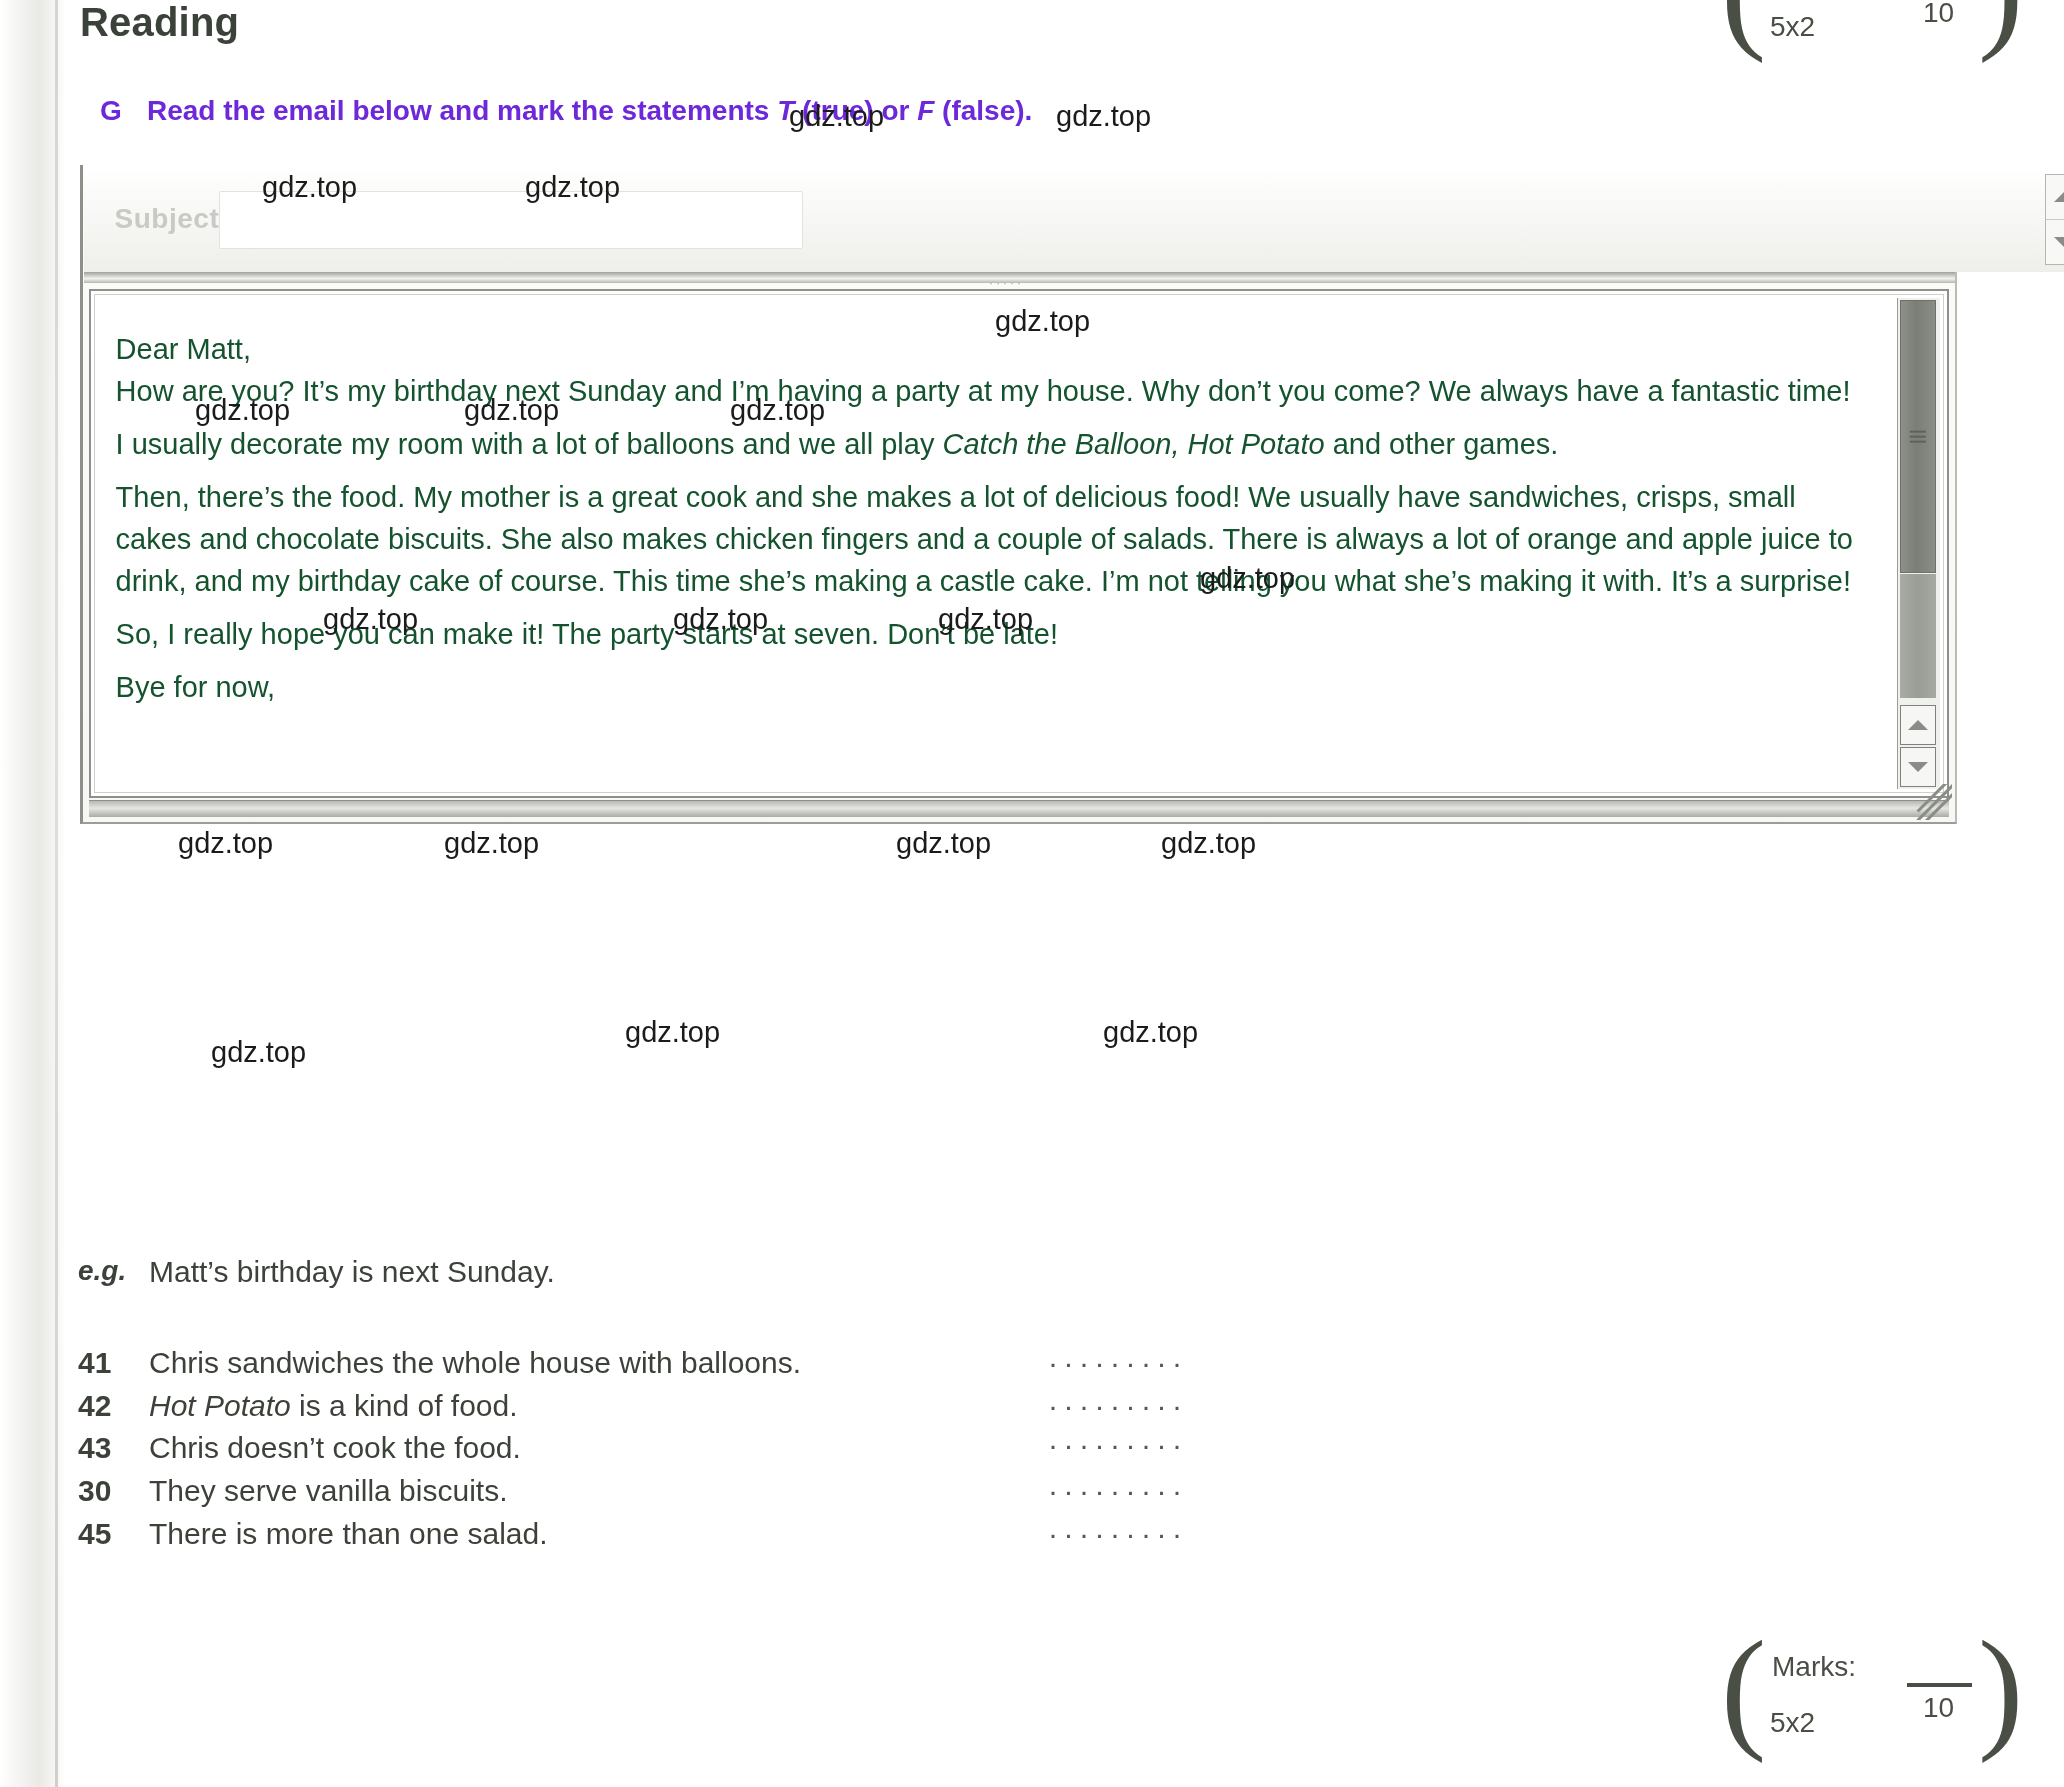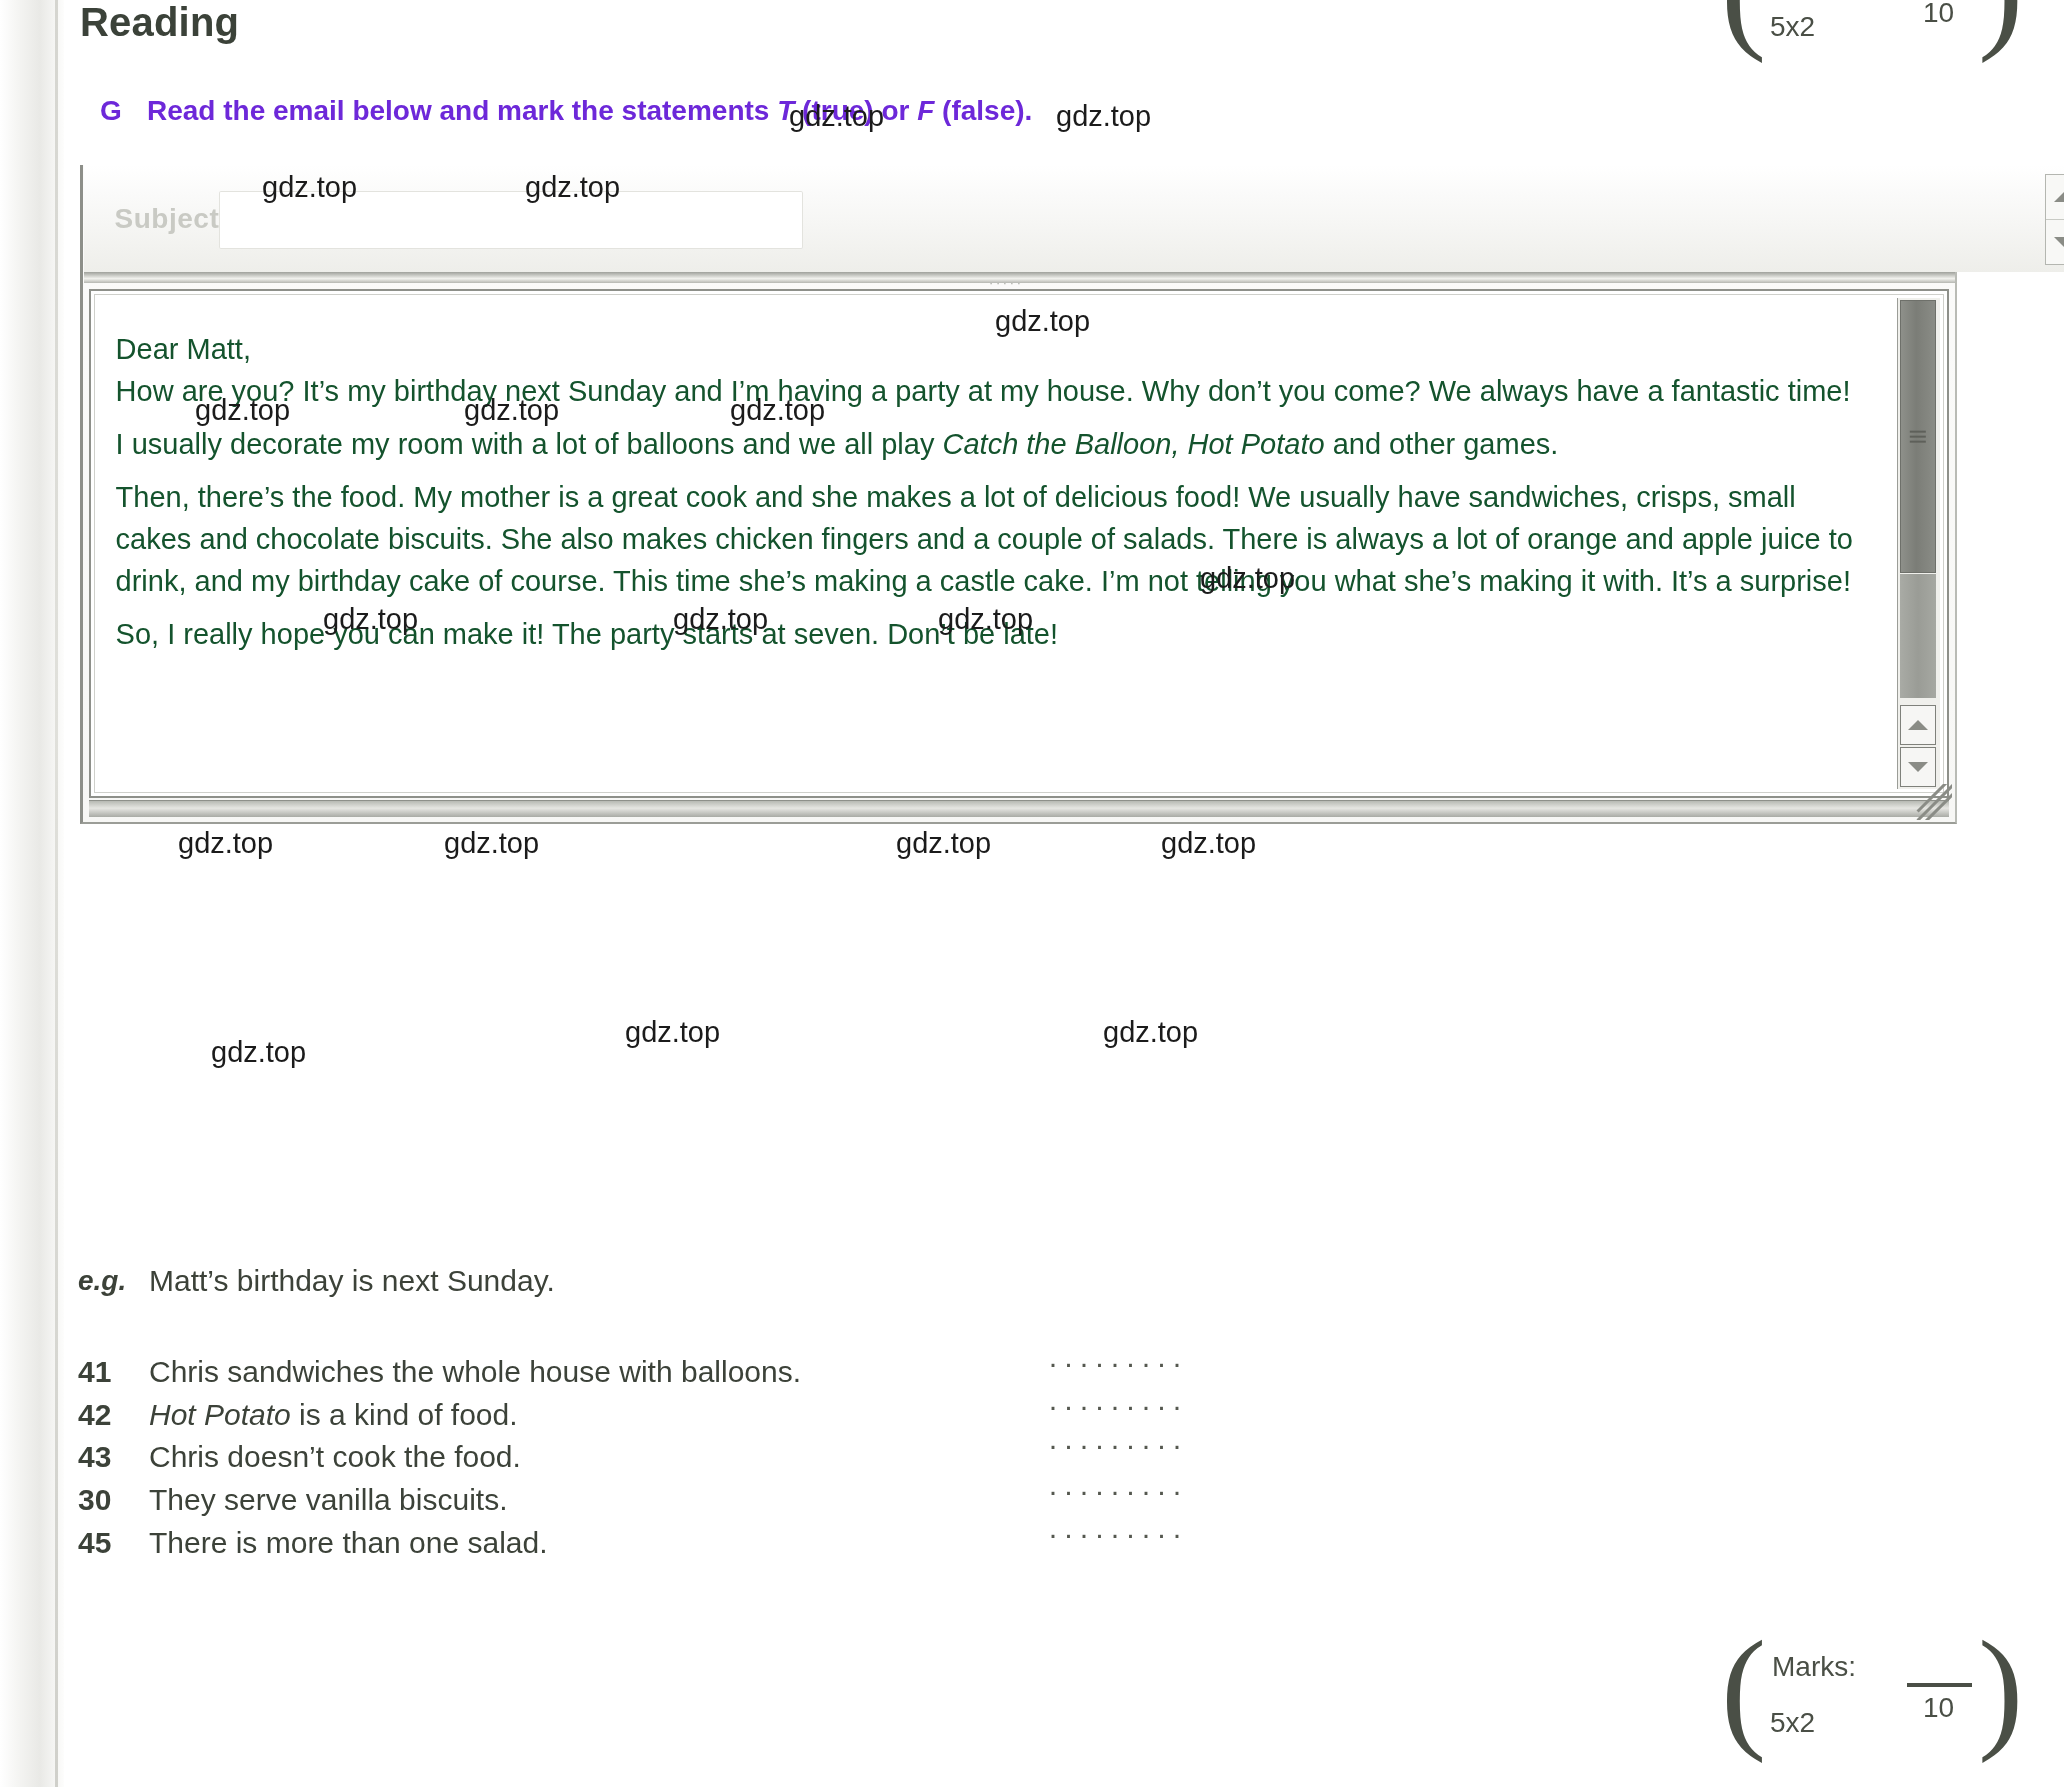--- a/index.html
+++ b/index.html
@@ -230,21 +230,21 @@
     transform-origin: center;
   }
 
   
   .q-area { position: absolute; left: 0; top: 1255px; width: 2065px; }
   .q-row {
     position: absolute;
     left: 78px;
     height: 51px;
     display: flex;
-    align-items: center;
+    align-items: flex-start;
     font-size: 30px;
     color: #3c4239;
     white-space: nowrap;
   }
   .q-num {
     display: inline-block;
     width: 71px;
     font-weight: bold;
   }
   .q-num.eg { font-weight: bold; font-style: italic; font-size: 28px; }
@@ -327,20 +327,21 @@
 
   <div class="body-frame">
     <div class="body-frame-inner">
 
       <div class="email-text">
         <p class="tight">Dear Matt,</p>
         <p>How are you? It’s my birthday next Sunday and I’m having a party at my house. Why don’t you come? We always have a fantastic time!</p>
         <p><span>I usually decorate my room with a lot of balloons and we all play </span><i>Catch the Balloon, Hot Potato</i><span> and other games.</span></p>
         <p>Then, there’s the food. My mother is a great cook and she makes a lot of delicious food! We usually have sandwiches, crisps, small cakes and chocolate biscuits. She also makes chicken fingers and a couple of salads. There is always a lot of orange and apple juice to drink, and my birthday cake of course. This time she’s making a castle cake. I’m not telling you what she’s making it with. It’s a surprise!</p>
         <p>So, I really hope you can make it! The party starts at seven. Don’t be late!</p>
+        <p class="tight">Bye for now,</p>
       </div>
 
       <div class="vscroll">
         <div class="vscroll-thumb">
           <div class="vscroll-grip">
               <span></span>
               <span></span>
               <span></span>
             </div>
         </div>

